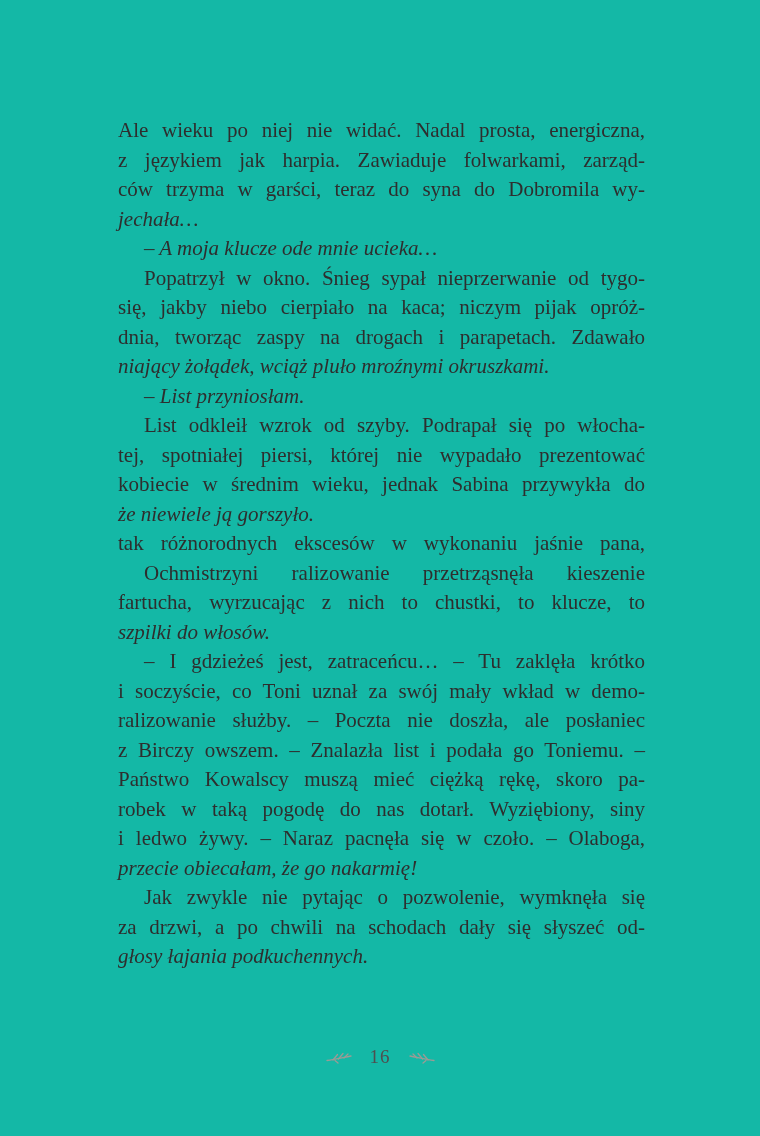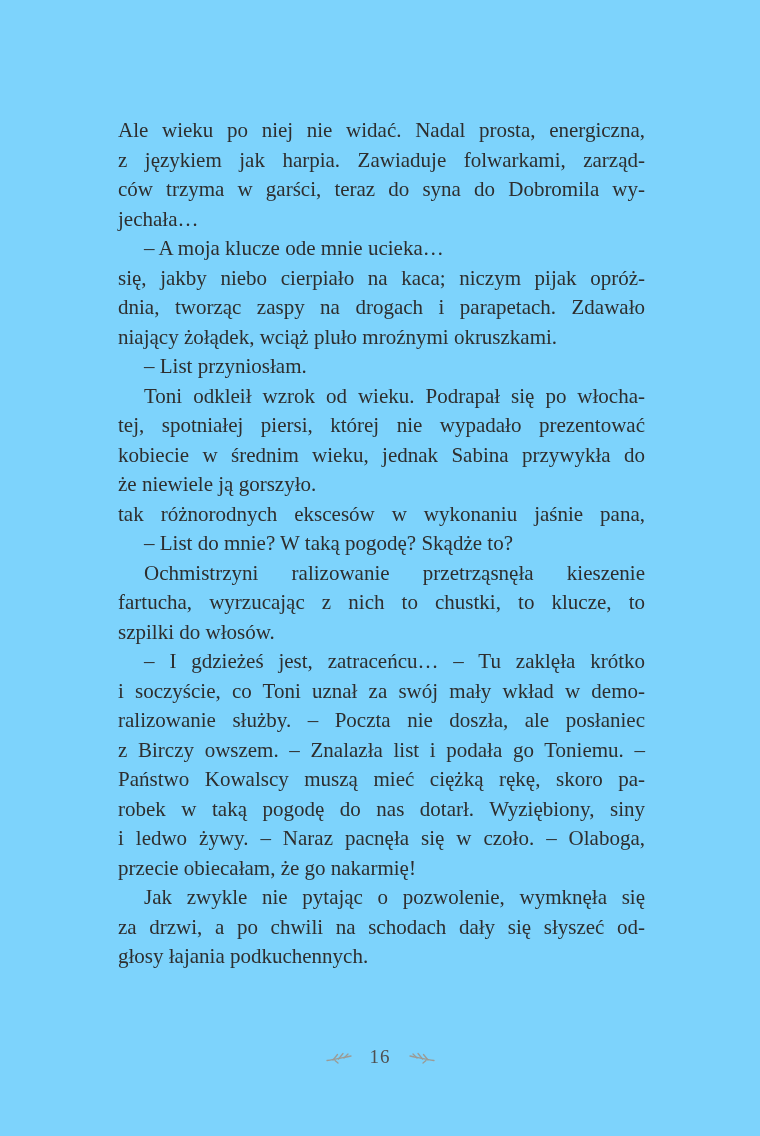--- a/index.html
+++ b/index.html
@@ -4,40 +4,41 @@
 <style>
   html,body{margin:0;padding:0;}
   body{
     width:760px;height:1136px;
     background:#ffffff;
     font-family:"Liberation Serif", serif;
   }
   .page{
     position:relative;
     width:760px;height:1136px;
-    background:#7dd3fc;
+    background:#14b8a6;
     overflow:hidden;
   }
   .text-block{
     position:absolute;
     left:118px;top:116px;width:527px;
     font-size:21px;
     line-height:29.5px;
     color:#2e2e2e;
   }
   .para{margin:0;padding:0;}
   .line{
     text-align:justify;
     -moz-text-align-last:justify;
     text-align-last:justify;
     white-space:normal;
   }
   .line.last{
     -moz-text-align-last:left;
     text-align-last:left;
+    font-style:italic;
   }
   .line.first{
     text-indent:26px;
   }
   .footer{
     position:absolute;
     left:0;top:1046px;width:100%;
     display:flex;justify-content:center;align-items:center;gap:18px;
   }
   .page-number{
@@ -64,40 +65,38 @@
       <div class="line">z językiem jak harpia. Zawiaduje folwarkami, zarząd-</div>
       <div class="line">ców trzyma w garści, teraz do syna do Dobromila wy-</div>
       <div class="line last">jechała…</div>
     </div>
 
     <div class="para">
       <div class="line first last">– A moja klucze ode mnie ucieka…</div>
     </div>
 
     <div class="para">
+      <div class="line first">Popatrzył w okno. Śnieg sypał nieprzerwanie od tygo-</div>
       <div class="line">się, jakby niebo cierpiało na kaca; niczym pijak opróż-</div>
       <div class="line">dnia, tworząc zaspy na drogach i parapetach. Zdawało</div>
       <div class="line last">niający żołądek, wciąż pluło mroźnymi okruszkami.</div>
     </div>
 
     <div class="para">
       <div class="line first last">– List przyniosłam.</div>
     </div>
 
     <div class="para">
-      <div class="line first">Toni odkleił wzrok od wieku. Podrapał się po włocha-</div>
+      <div class="line first">List odkleił wzrok od szyby. Podrapał się po włocha-</div>
       <div class="line">tej, spotniałej piersi, której nie wypadało prezentować</div>
       <div class="line">kobiecie w średnim wieku, jednak Sabina przywykła do</div>
       <div class="line last">że niewiele ją gorszyło.</div>
       <div class="line">tak różnorodnych ekscesów w wykonaniu jaśnie pana,</div>
     </div>
 
-    <div class="para">
-      <div class="line first last">– List do mnie? W taką pogodę? Skądże to?</div>
-    </div>
 
     <div class="para">
       <div class="line first">Ochmistrzyni ralizowanie przetrząsnęła kieszenie</div>
       <div class="line">fartucha, wyrzucając z nich to chustki, to klucze, to</div>
       <div class="line last">szpilki do włosów.</div>
     </div>
 
     <div class="para">
       <div class="line first">– I gdzieżeś jest, zatraceńcu… – Tu zaklęła krótko</div>
       <div class="line">i soczyście, co Toni uznał za swój mały wkład w demo-</div>

